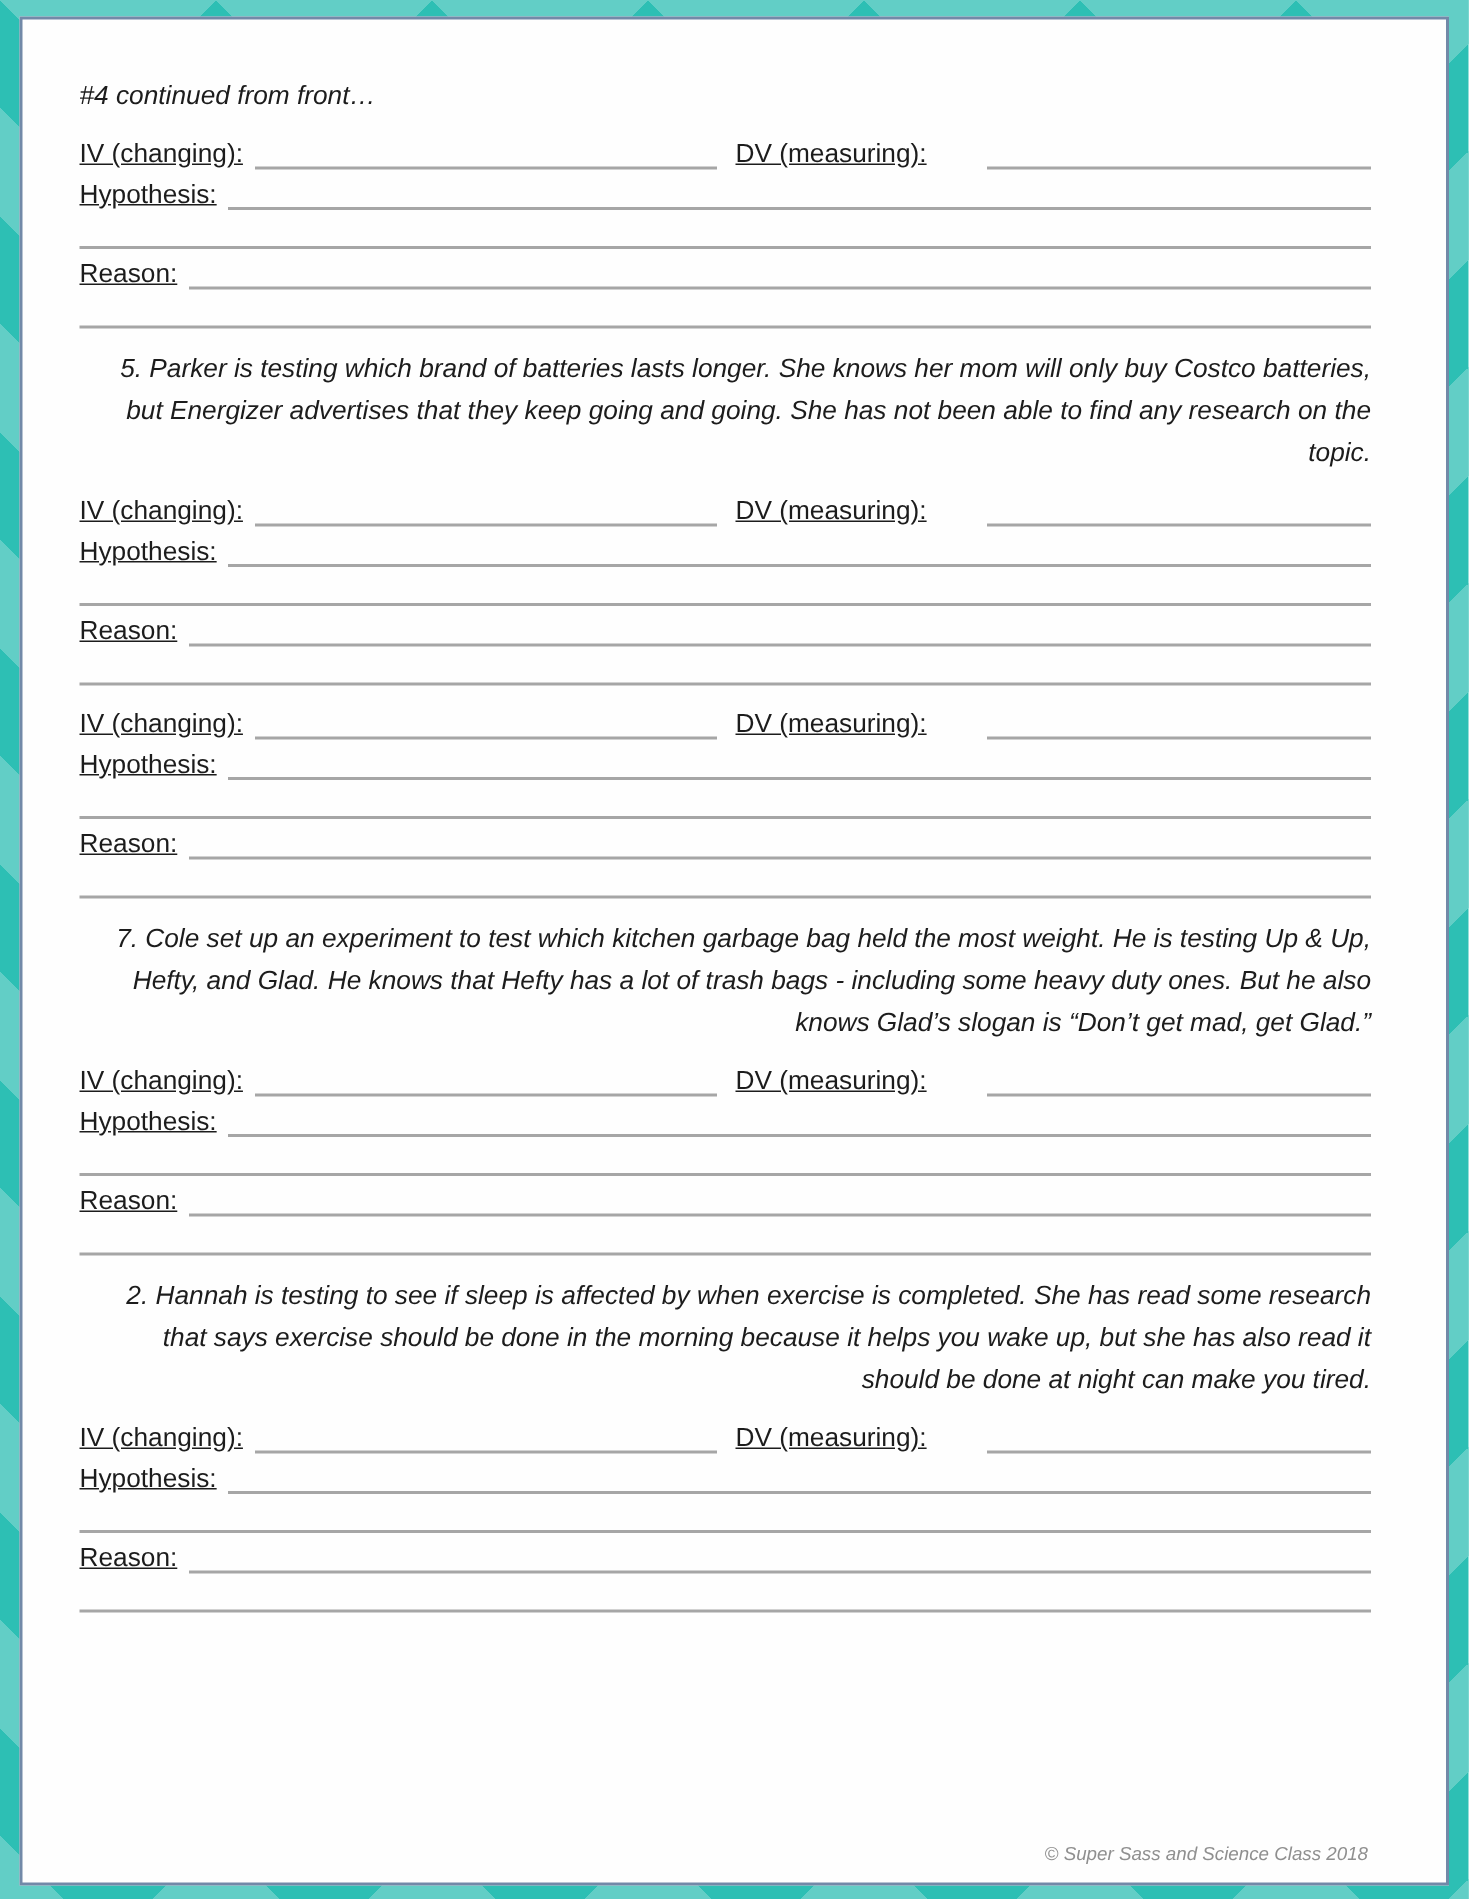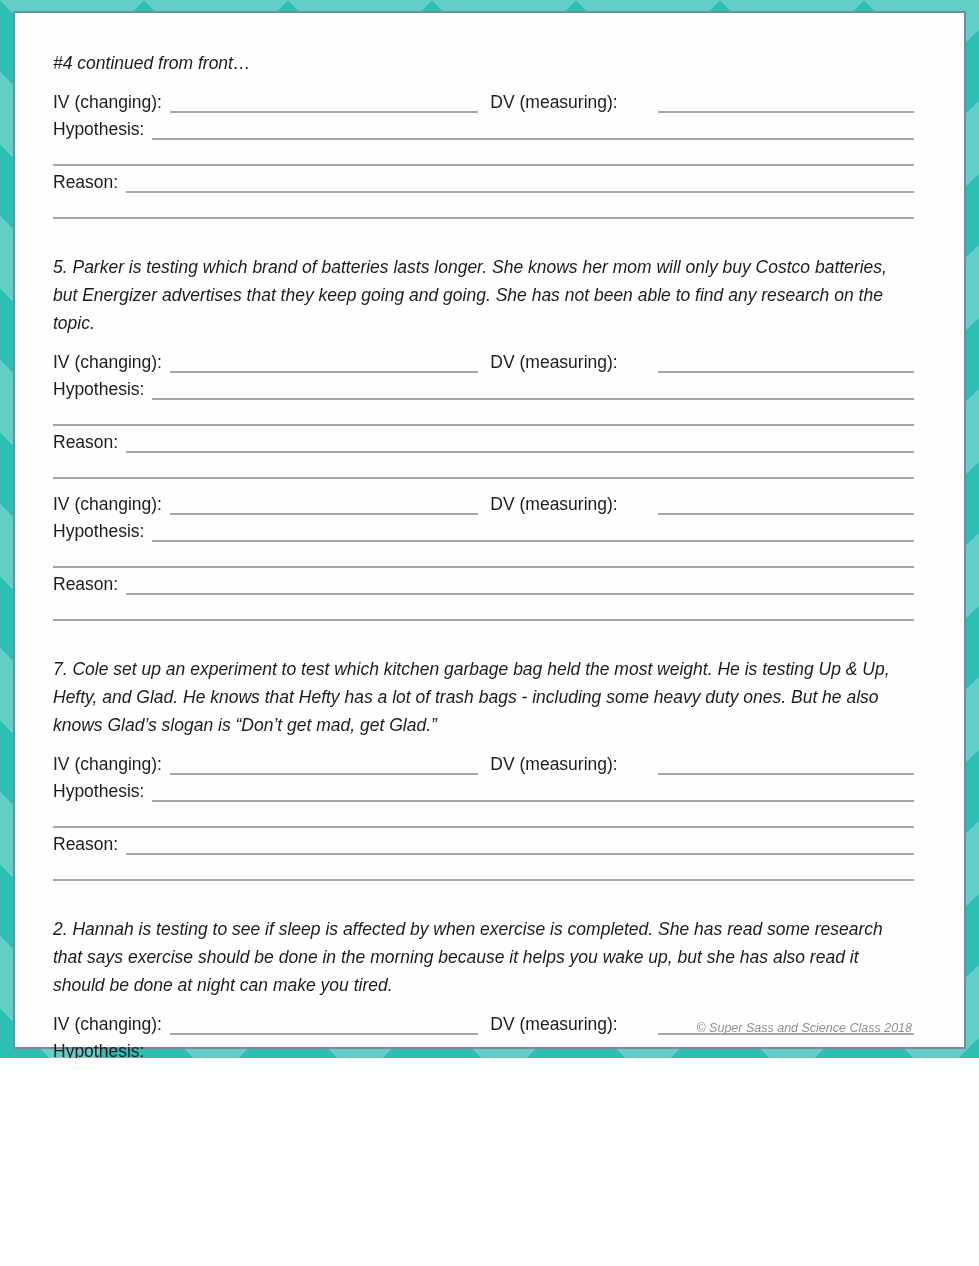--- a/index.html
+++ b/index.html
@@ -9,21 +9,21 @@
     --underline:#a6a6a6;
     --text:#1c1c1c;
     --footer-text:#8f8f8f;
   }
   *{margin:0;padding:0;box-sizing:border-box;}
   html,body{width:979px;}
   body{font-family:"Liberation Sans","DejaVu Sans",sans-serif;}
 
   .canvas{
     position:relative;
-    width:979px;height:1058px;
+    width:979px;height:1266px;
     background-color:var(--teal-dark);
     background-image:
       linear-gradient(135deg, var(--teal-light) 25%, transparent 25%),
       linear-gradient(225deg, var(--teal-light) 25%, transparent 25%),
       linear-gradient(315deg, var(--teal-light) 25%, transparent 25%),
       linear-gradient(45deg,  var(--teal-light) 25%, transparent 25%);
     background-position:72px 0,72px 0,0 0,0 0;
     background-size:144px 144px;
     overflow:hidden;
   }
@@ -40,30 +40,32 @@
   .intro-note{
     font-style:italic;
     font-size:17.5px;
     line-height:28px;
   }
 
   .question-text{
     font-style:italic;
     font-size:17.5px;
     line-height:28px;
-    margin-top:34px;
+    margin-top:12px;
+    text-align:right;
   }
 
   .fields{margin-top:9px;}
 
   .row{
     display:flex;
     align-items:flex-end;
     height:27px;
     font-size:17.5px;
+    text-decoration:underline;
   }
   .row.blank{height:26px;}
 
   .field{display:flex;align-items:flex-end;flex:1;}
   .field .lbl{white-space:nowrap;padding-right:8px;line-height:22px;}
   .line{
     flex:1;
     border-bottom:2px solid var(--underline);
     height:22px;
   }

